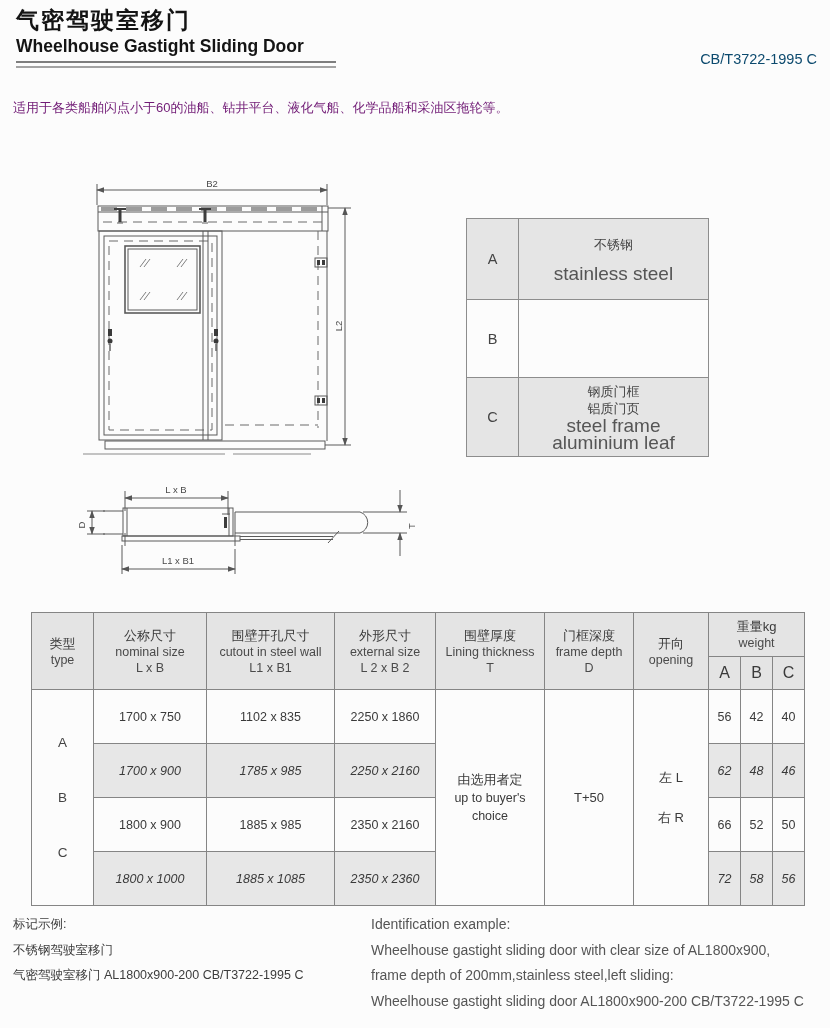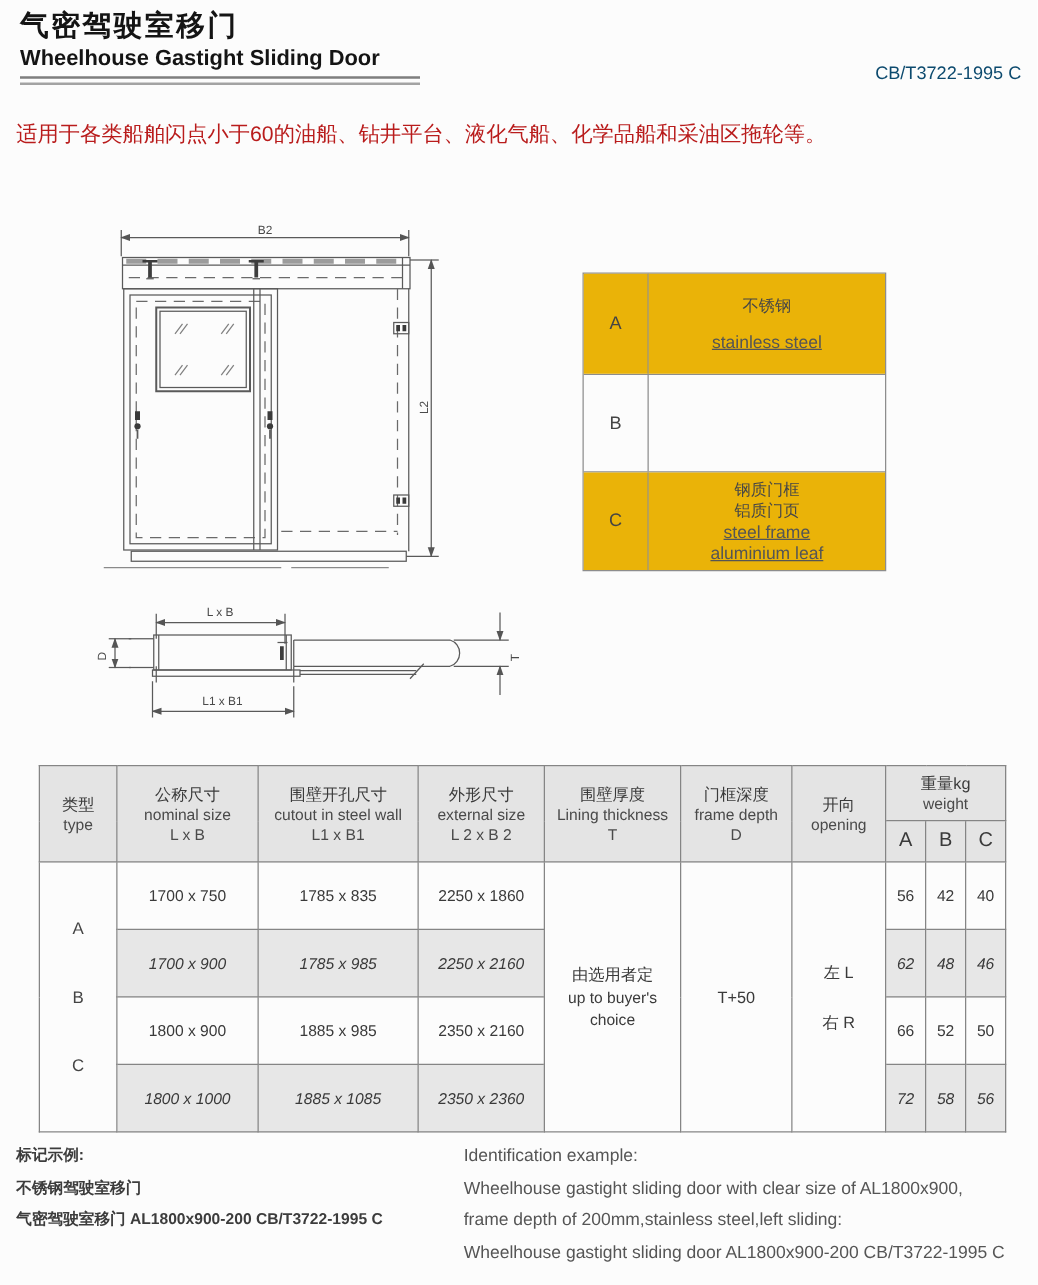--- a/index.html
+++ b/index.html
@@ -9,39 +9,39 @@
   
   .title-block{position:absolute;left:16px;top:6px;}
   .title-cn{font-size:23px;font-weight:bold;color:#141414;letter-spacing:2px;line-height:28px;}
   .title-en{font-size:17.5px;font-weight:bold;color:#141414;line-height:22px;margin-top:1px;}
   .title-rule{width:320px;height:3px;margin-top:4px;
               border-top:2px solid #7e7e7e;border-bottom:2px solid #a3a3a3;}
   .standard-code{position:absolute;right:13px;top:51px;font-size:14.5px;color:#0c4a6e;}
 
   
   .desc{position:absolute;left:13px;top:95px;line-height:25px;white-space:nowrap;}
-  .desc-cn{font-size:17px;color:#b91c1c;}
+  .desc-cn{font-size:13px;color:#701a75;}
   .desc-en{font-size:13.5px;color:#8f8f8f;}
 
   
   svg{position:absolute;overflow:visible;}
   .fv{left:75px;top:178px;}
   .pv{left:75px;top:473px;}
   svg text{font-family:"Liberation Sans","DejaVu Sans",sans-serif;fill:#4a4a4a;}
 
   
   .materials{position:absolute;left:466px;top:218px;width:241px;
              border:1px solid #8d8d8d;border-collapse:collapse;}
   .materials .mrow{display:grid;grid-template-columns:52px 1fr;}
   .materials .mrow + .mrow{border-top:1px solid #8d8d8d;}
   .materials .mcell{display:flex;flex-direction:column;justify-content:center;align-items:center;text-align:center;}
   .materials .mkey{border-right:1px solid #8d8d8d;font-size:14.5px;color:#444;}
-  .materials .shade{background:#eab308;}
+  .materials .shade{background:#e5e5e5;}
   .m-cn{font-size:13px;color:#474747;line-height:19px;}
-  .m-en{font-size:14px;color:#555;line-height:19px;text-decoration:underline;}
+  .m-en{font-size:19px;color:#555;line-height:19px;}
   .rA{height:80px;}.rB{height:77px;}.rC{height:78px;}
   .rA .m-en{margin-top:10px;}
   .rB .m-en{margin-top:1px;}
   .rC .m-cn,.rC .m-en{line-height:17px;}
 
   
   table.spec{position:absolute;left:31px;top:612px;width:773px;border-collapse:collapse;table-layout:fixed;}
   table.spec th,table.spec td{border:1px solid #858585;text-align:center;vertical-align:middle;
         padding:0;font-weight:normal;color:#3a3a3a;}
   table.spec th{background:#e4e4e4;}
@@ -56,21 +56,21 @@
   .type-letters{height:205px;display:flex;flex-direction:column;justify-content:space-evenly;align-items:center;
         font-size:13.5px;color:#444;}
   .merged-lining div{font-size:12.5px;line-height:18px;}
   .merged-lining .cnl{font-size:13px;}
   td.framedepth{font-size:13px;}
   .opening-cell div{font-size:13px;line-height:18px;}
   .opening-cell .gap{height:22px;}
 
   
   .footer-left{position:absolute;left:13px;top:912px;line-height:25.5px;font-size:12.5px;
-        color:#3c3c3c;white-space:nowrap;font-weight:bold;}
+        color:#3c3c3c;white-space:nowrap;}
   .footer-right{position:absolute;left:371px;top:912px;line-height:25.5px;font-size:14px;
         color:#555;white-space:nowrap;}
 </style>
 </head>
 <body>
 
 <div class="page">
 
   <div class="title-block">
     <div class="title-cn">气密驾驶室移门</div>
@@ -294,21 +294,21 @@
     </tr>
     <tr class="dr">
       <td rowspan="4">
         <div class="type-letters">
           <span>A</span>
           <span>B</span>
           <span>C</span>
         </div>
       </td>
       <td class="data">1700 x 750</td>
-      <td class="data">1785 x 835</td>
+      <td class="data">1102 x 835</td>
       <td class="data">2250 x 1860</td>
       <td rowspan="4" class="merged-lining">
         <div class="cnl">由选用者定</div>
         <div>up to buyer's</div>
         <div>choice</div>
       </td>
       <td rowspan="4" class="framedepth">T+50</td>
       <td rowspan="4" class="opening-cell">
         <div>左 L</div>
         <div class="gap"></div>

